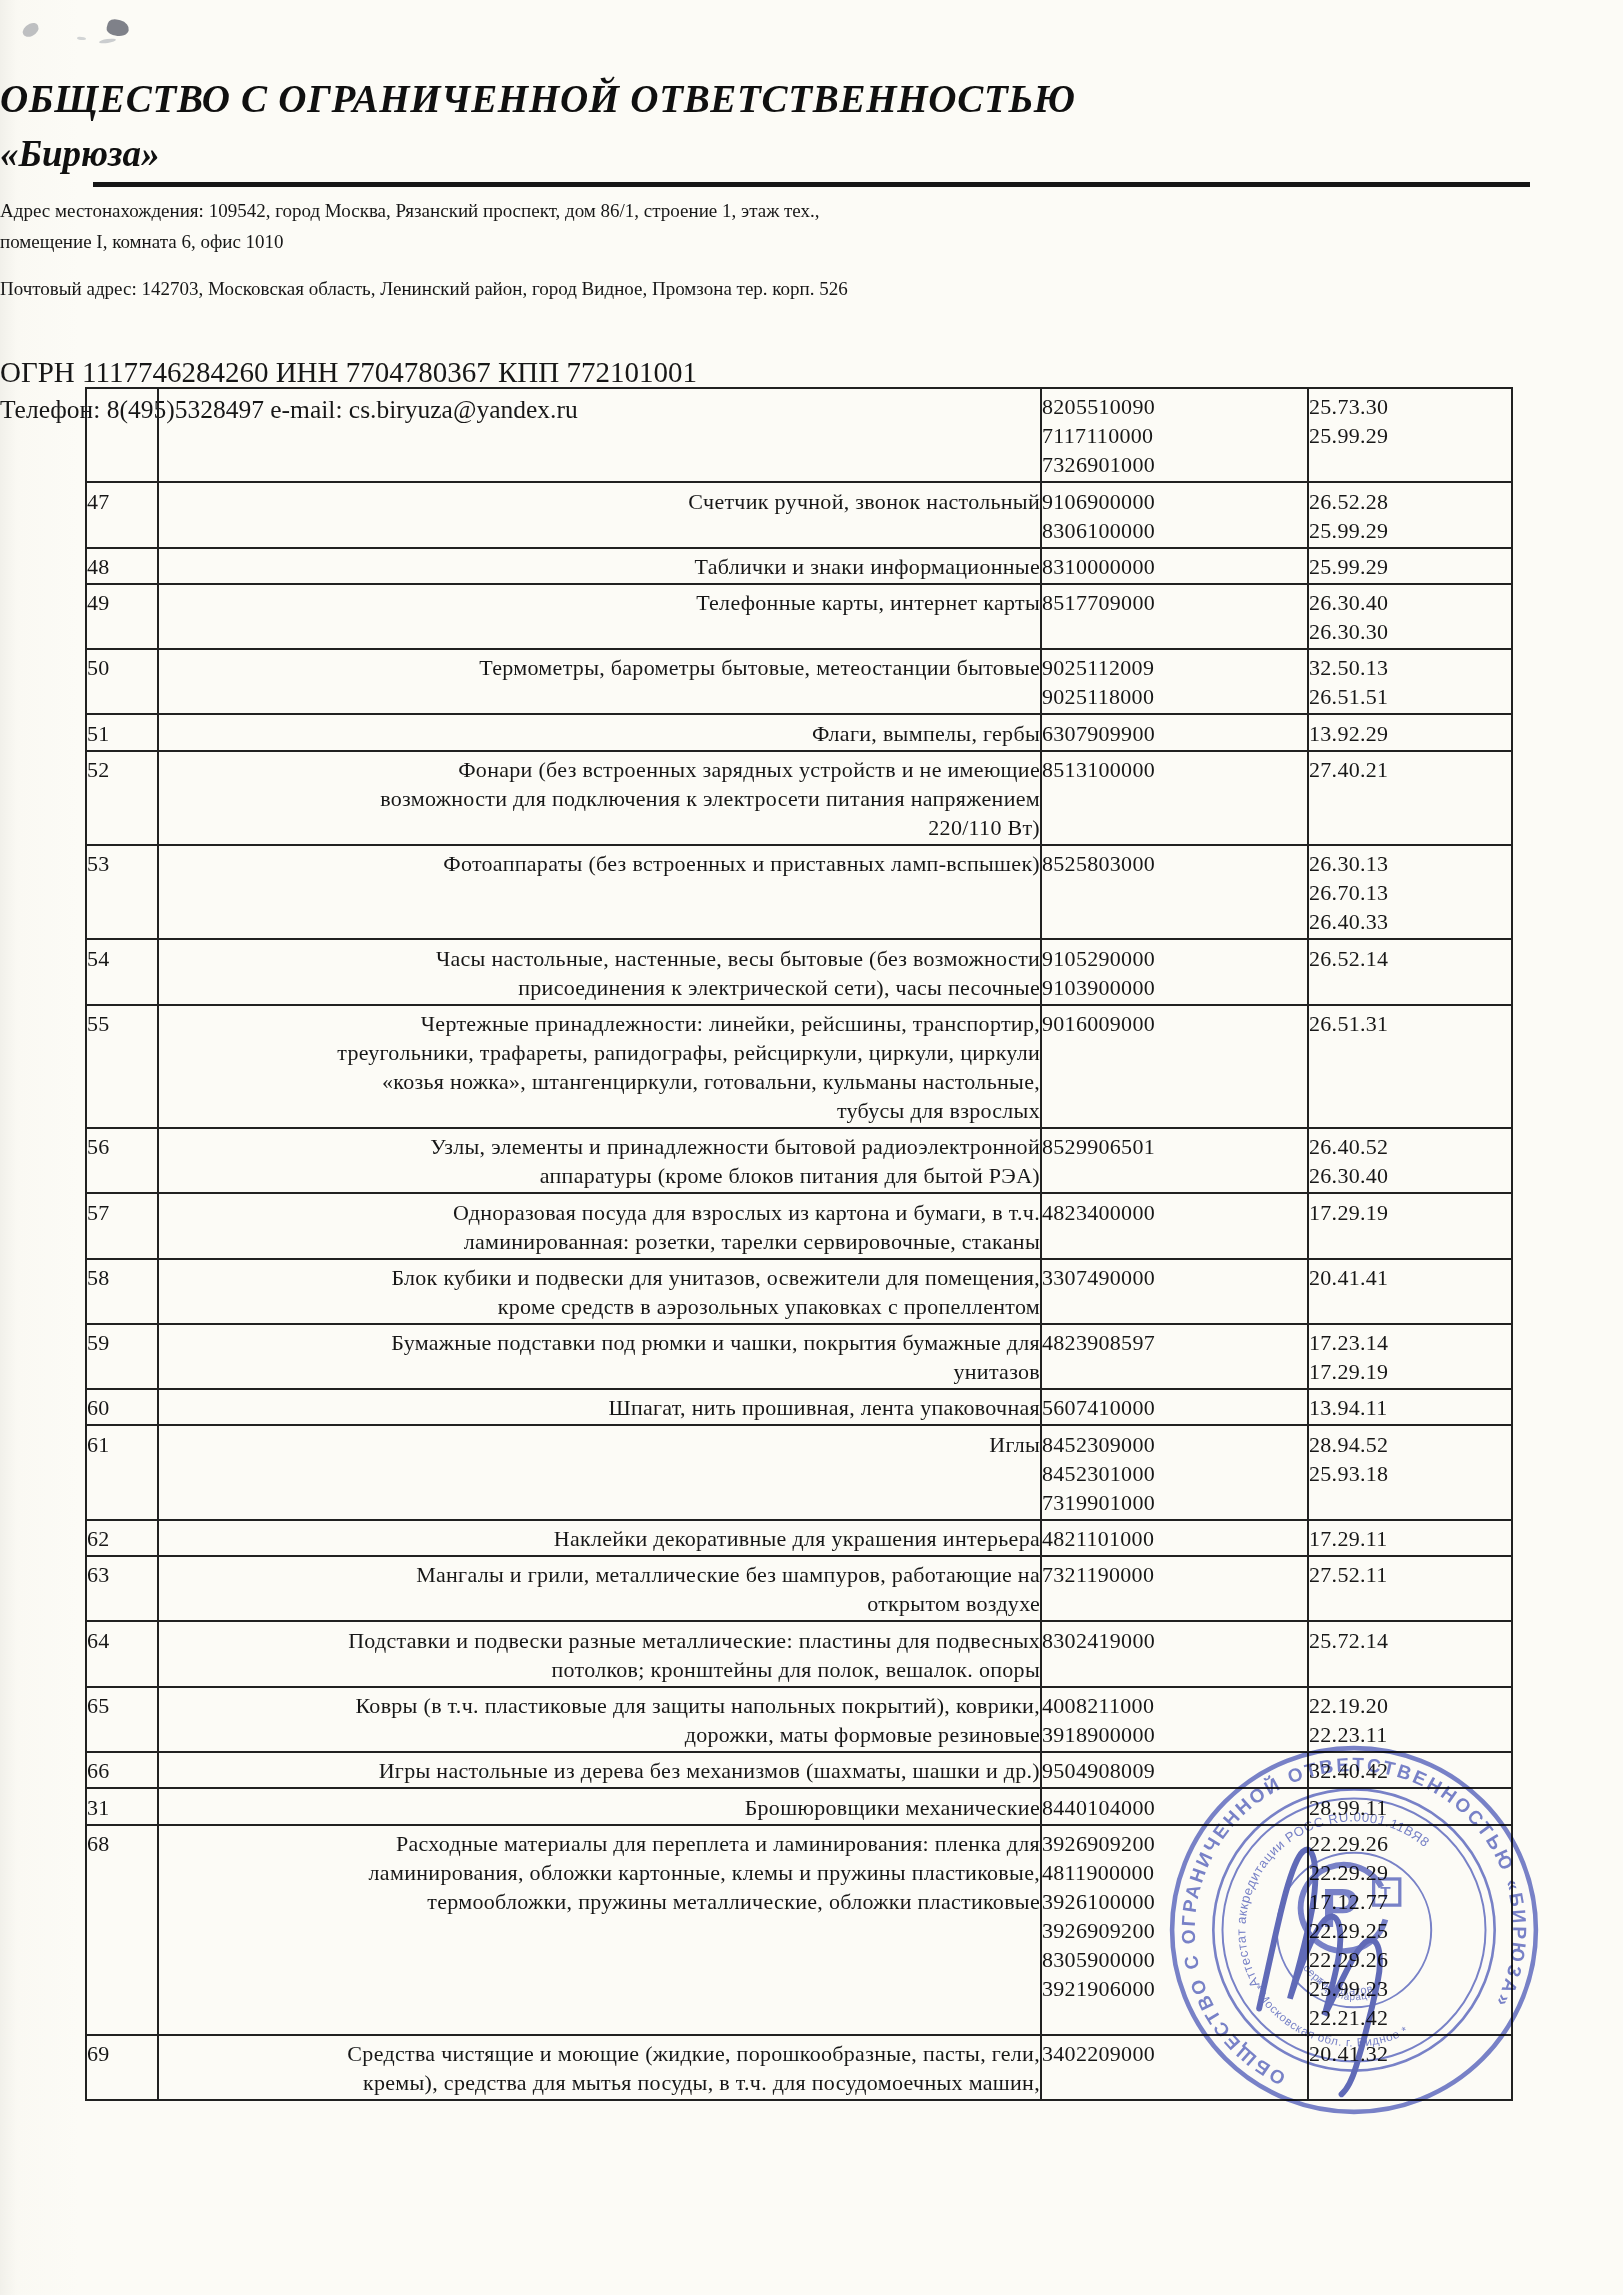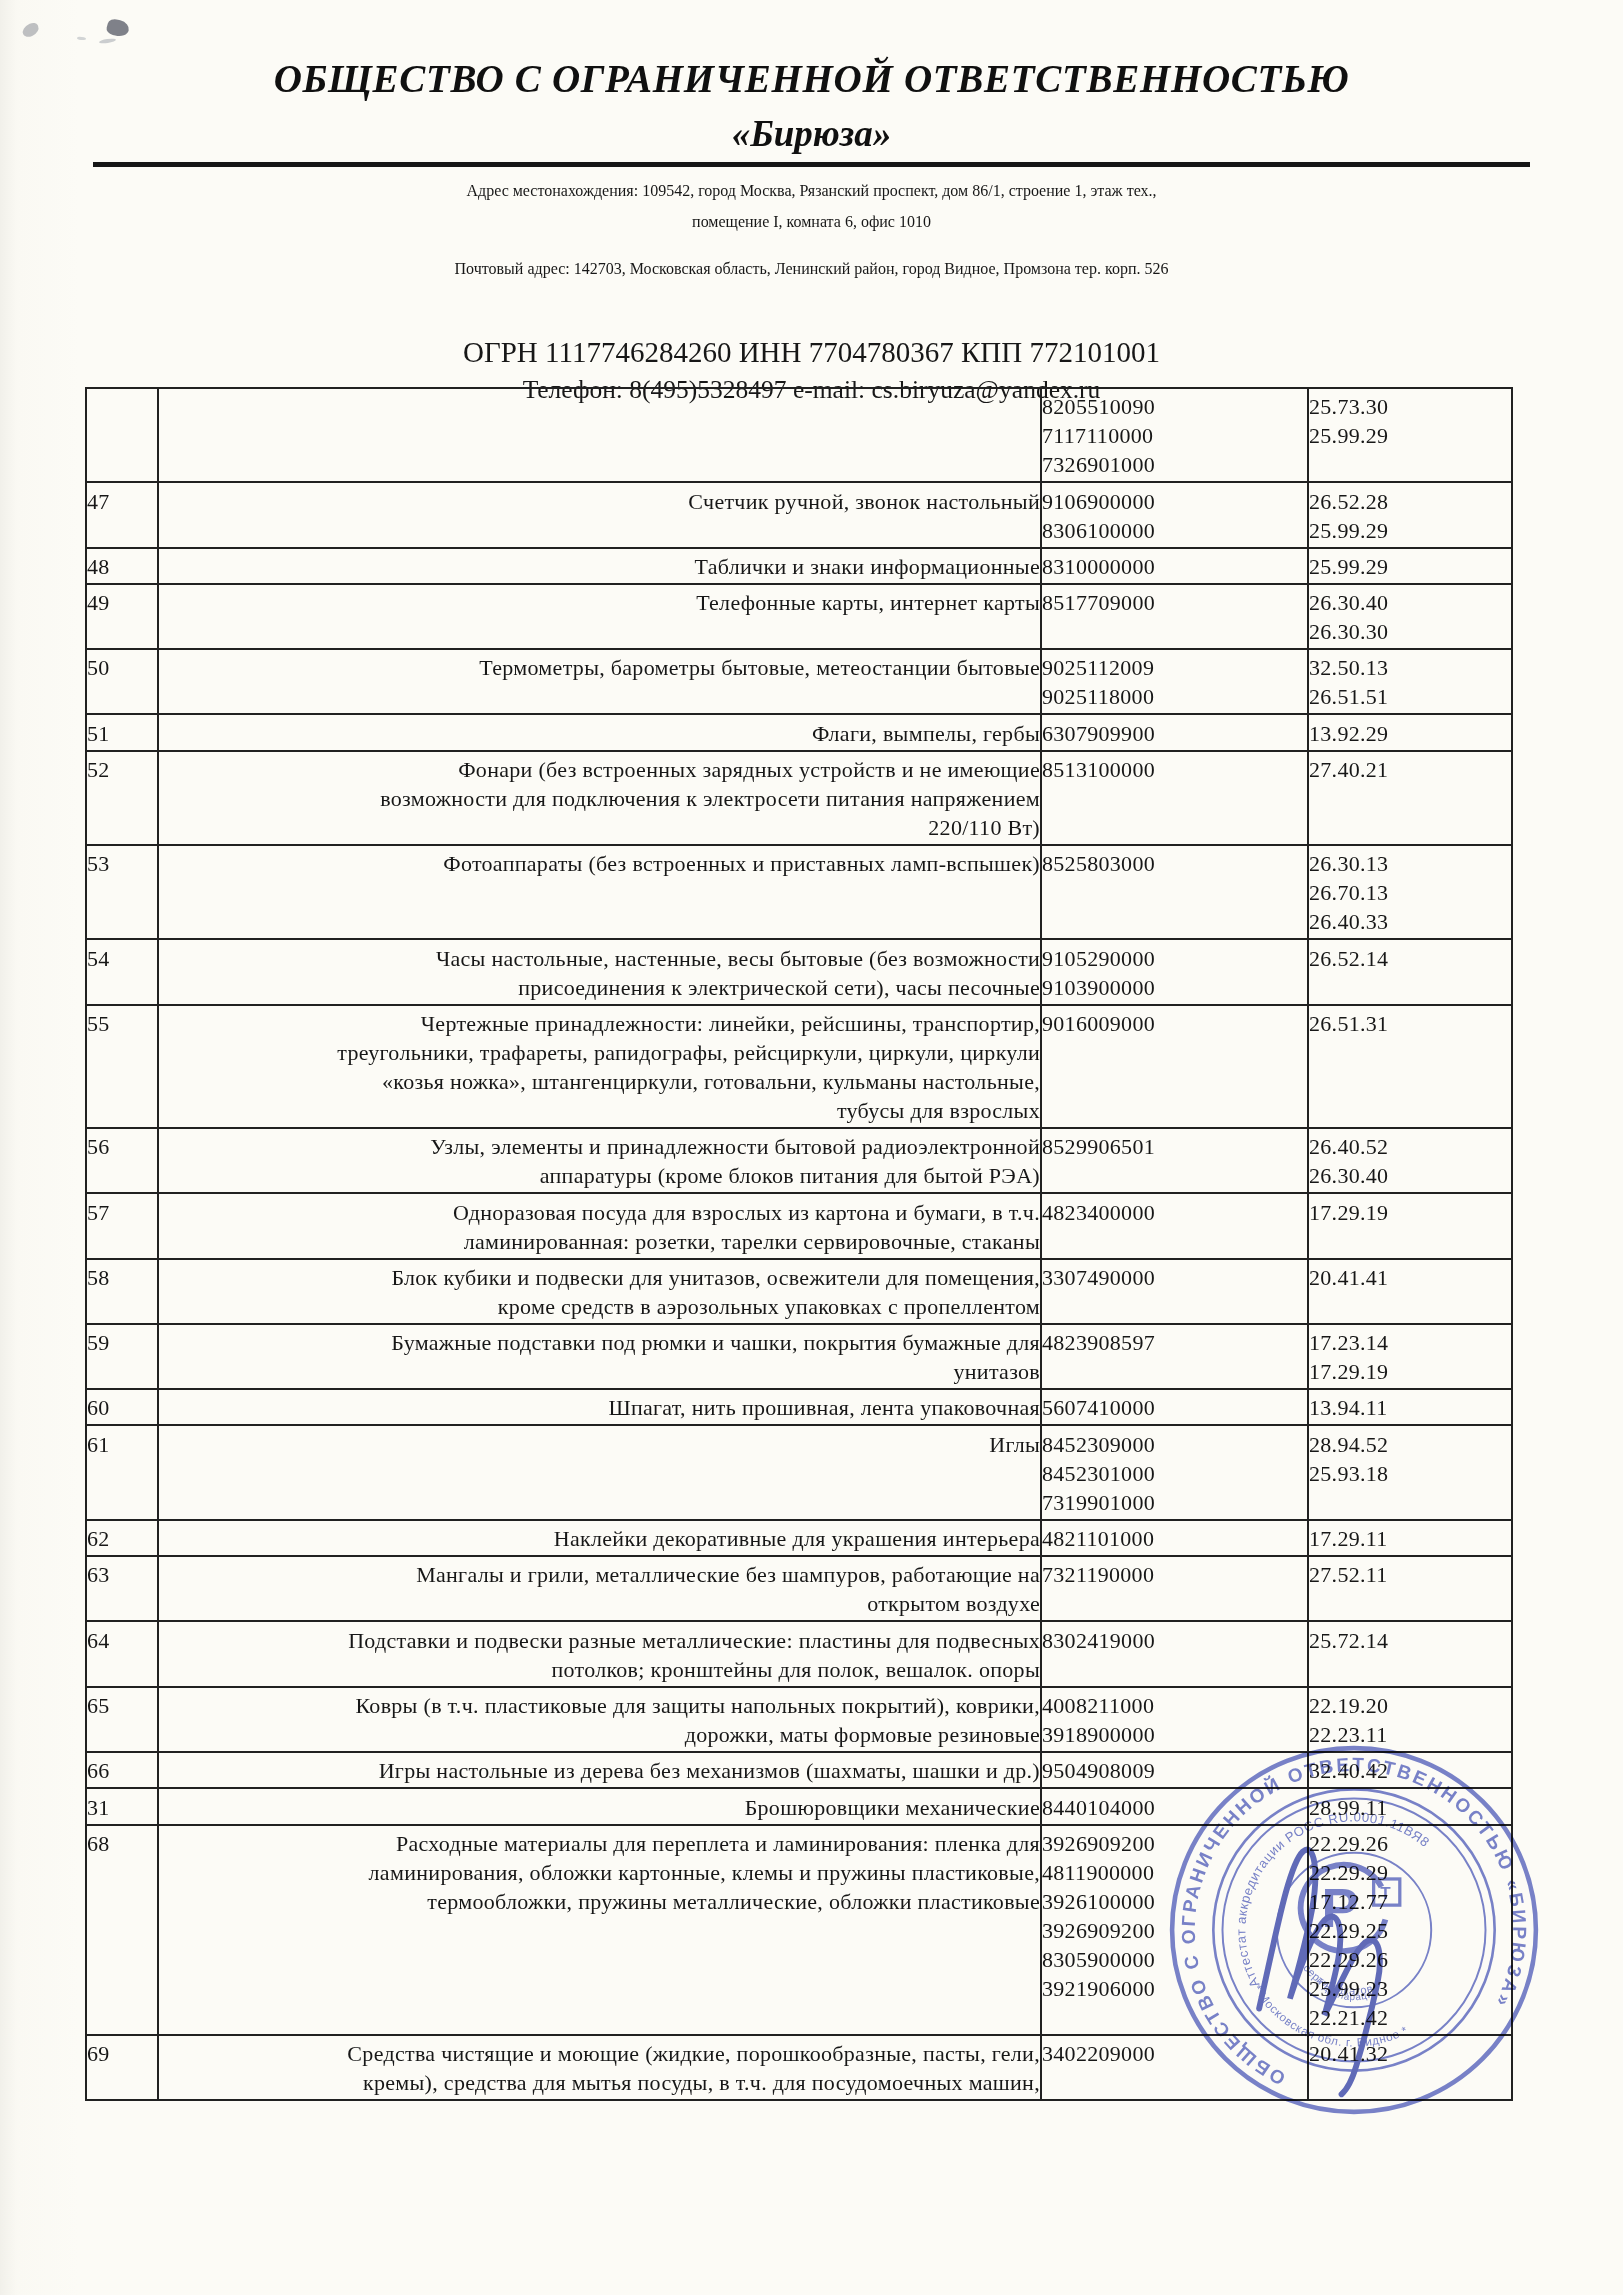--- a/index.html
+++ b/index.html
@@ -2,25 +2,25 @@
 <html style="font-size:10.5px"><head>
 <meta charset="utf-8">
 <style>
   html,body { margin:0; padding:0; }
   .page {
     position:relative; width:1623px; height:2295px;
     background:linear-gradient(90deg,#f1f0ea 0px,#faf9f3 17px,#fcfbf6 79px,#fcfbf6 100%);
     font-family:"Liberation Serif","DejaVu Serif",serif;
     color:#171717; overflow:hidden;
   }
-  .header { padding-top:56px; text-align:center; }
+  .header { padding-top:76px; }
   .title1 { font-size:39px; font-weight:bold; font-style:italic; letter-spacing:0.7px; color:#101010;}
   .title2 { font-size:37px; font-weight:bold; font-style:italic; margin-top:10.5px; color:#101010;}
   .rule   { height:4.6px; background:#161616; margin:7.9px auto 0; width:1437px; }
-  .addr   { font-size:16px; line-height:31px; margin-top:7.9px; }
+  .addr   { font-size:19px; line-height:31px; margin-top:7.9px; }
   .reg    { font-size:29px; margin-top:52px; }
   .phone  { font-size:25.5px; margin-top:6.5px; }
 
   table.registry {
     position:absolute; left:85px; top:387px; width:1426px;
     border-collapse:collapse; table-layout:fixed;
   }
   .registry td {
     border:2px solid #212121; vertical-align:top;
     padding:3.3px 0 2px 0; font-size:22px;

